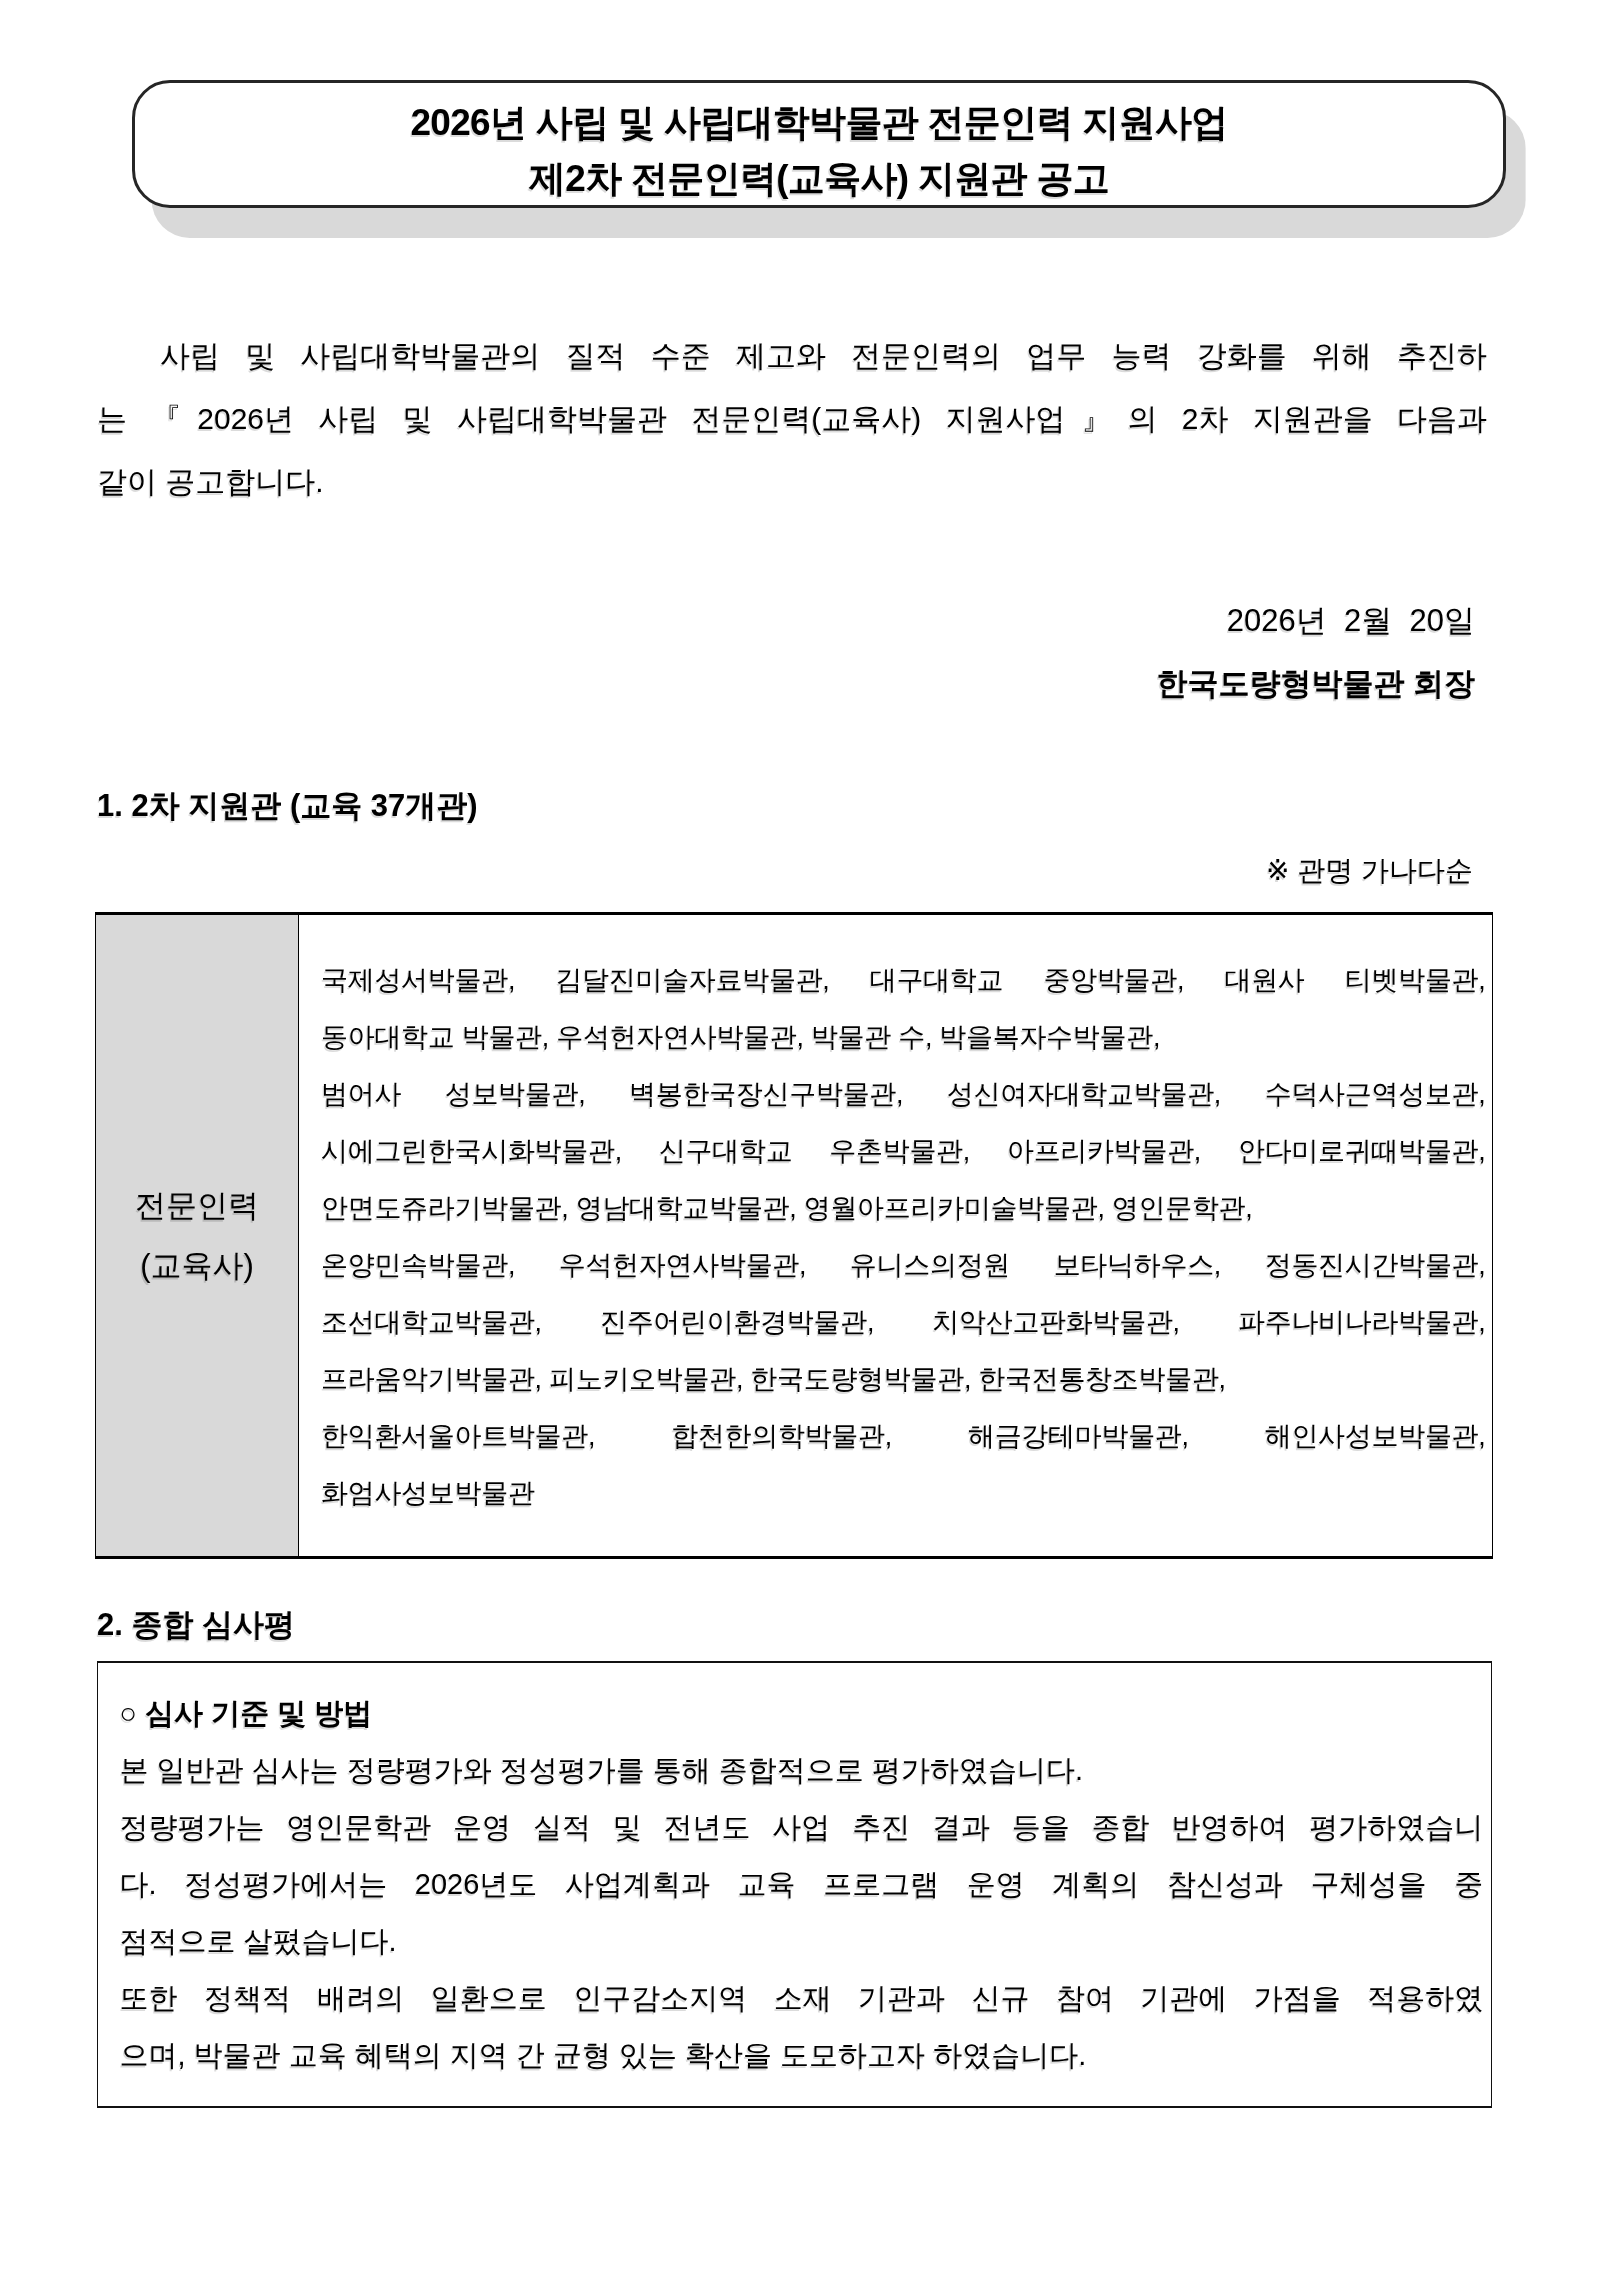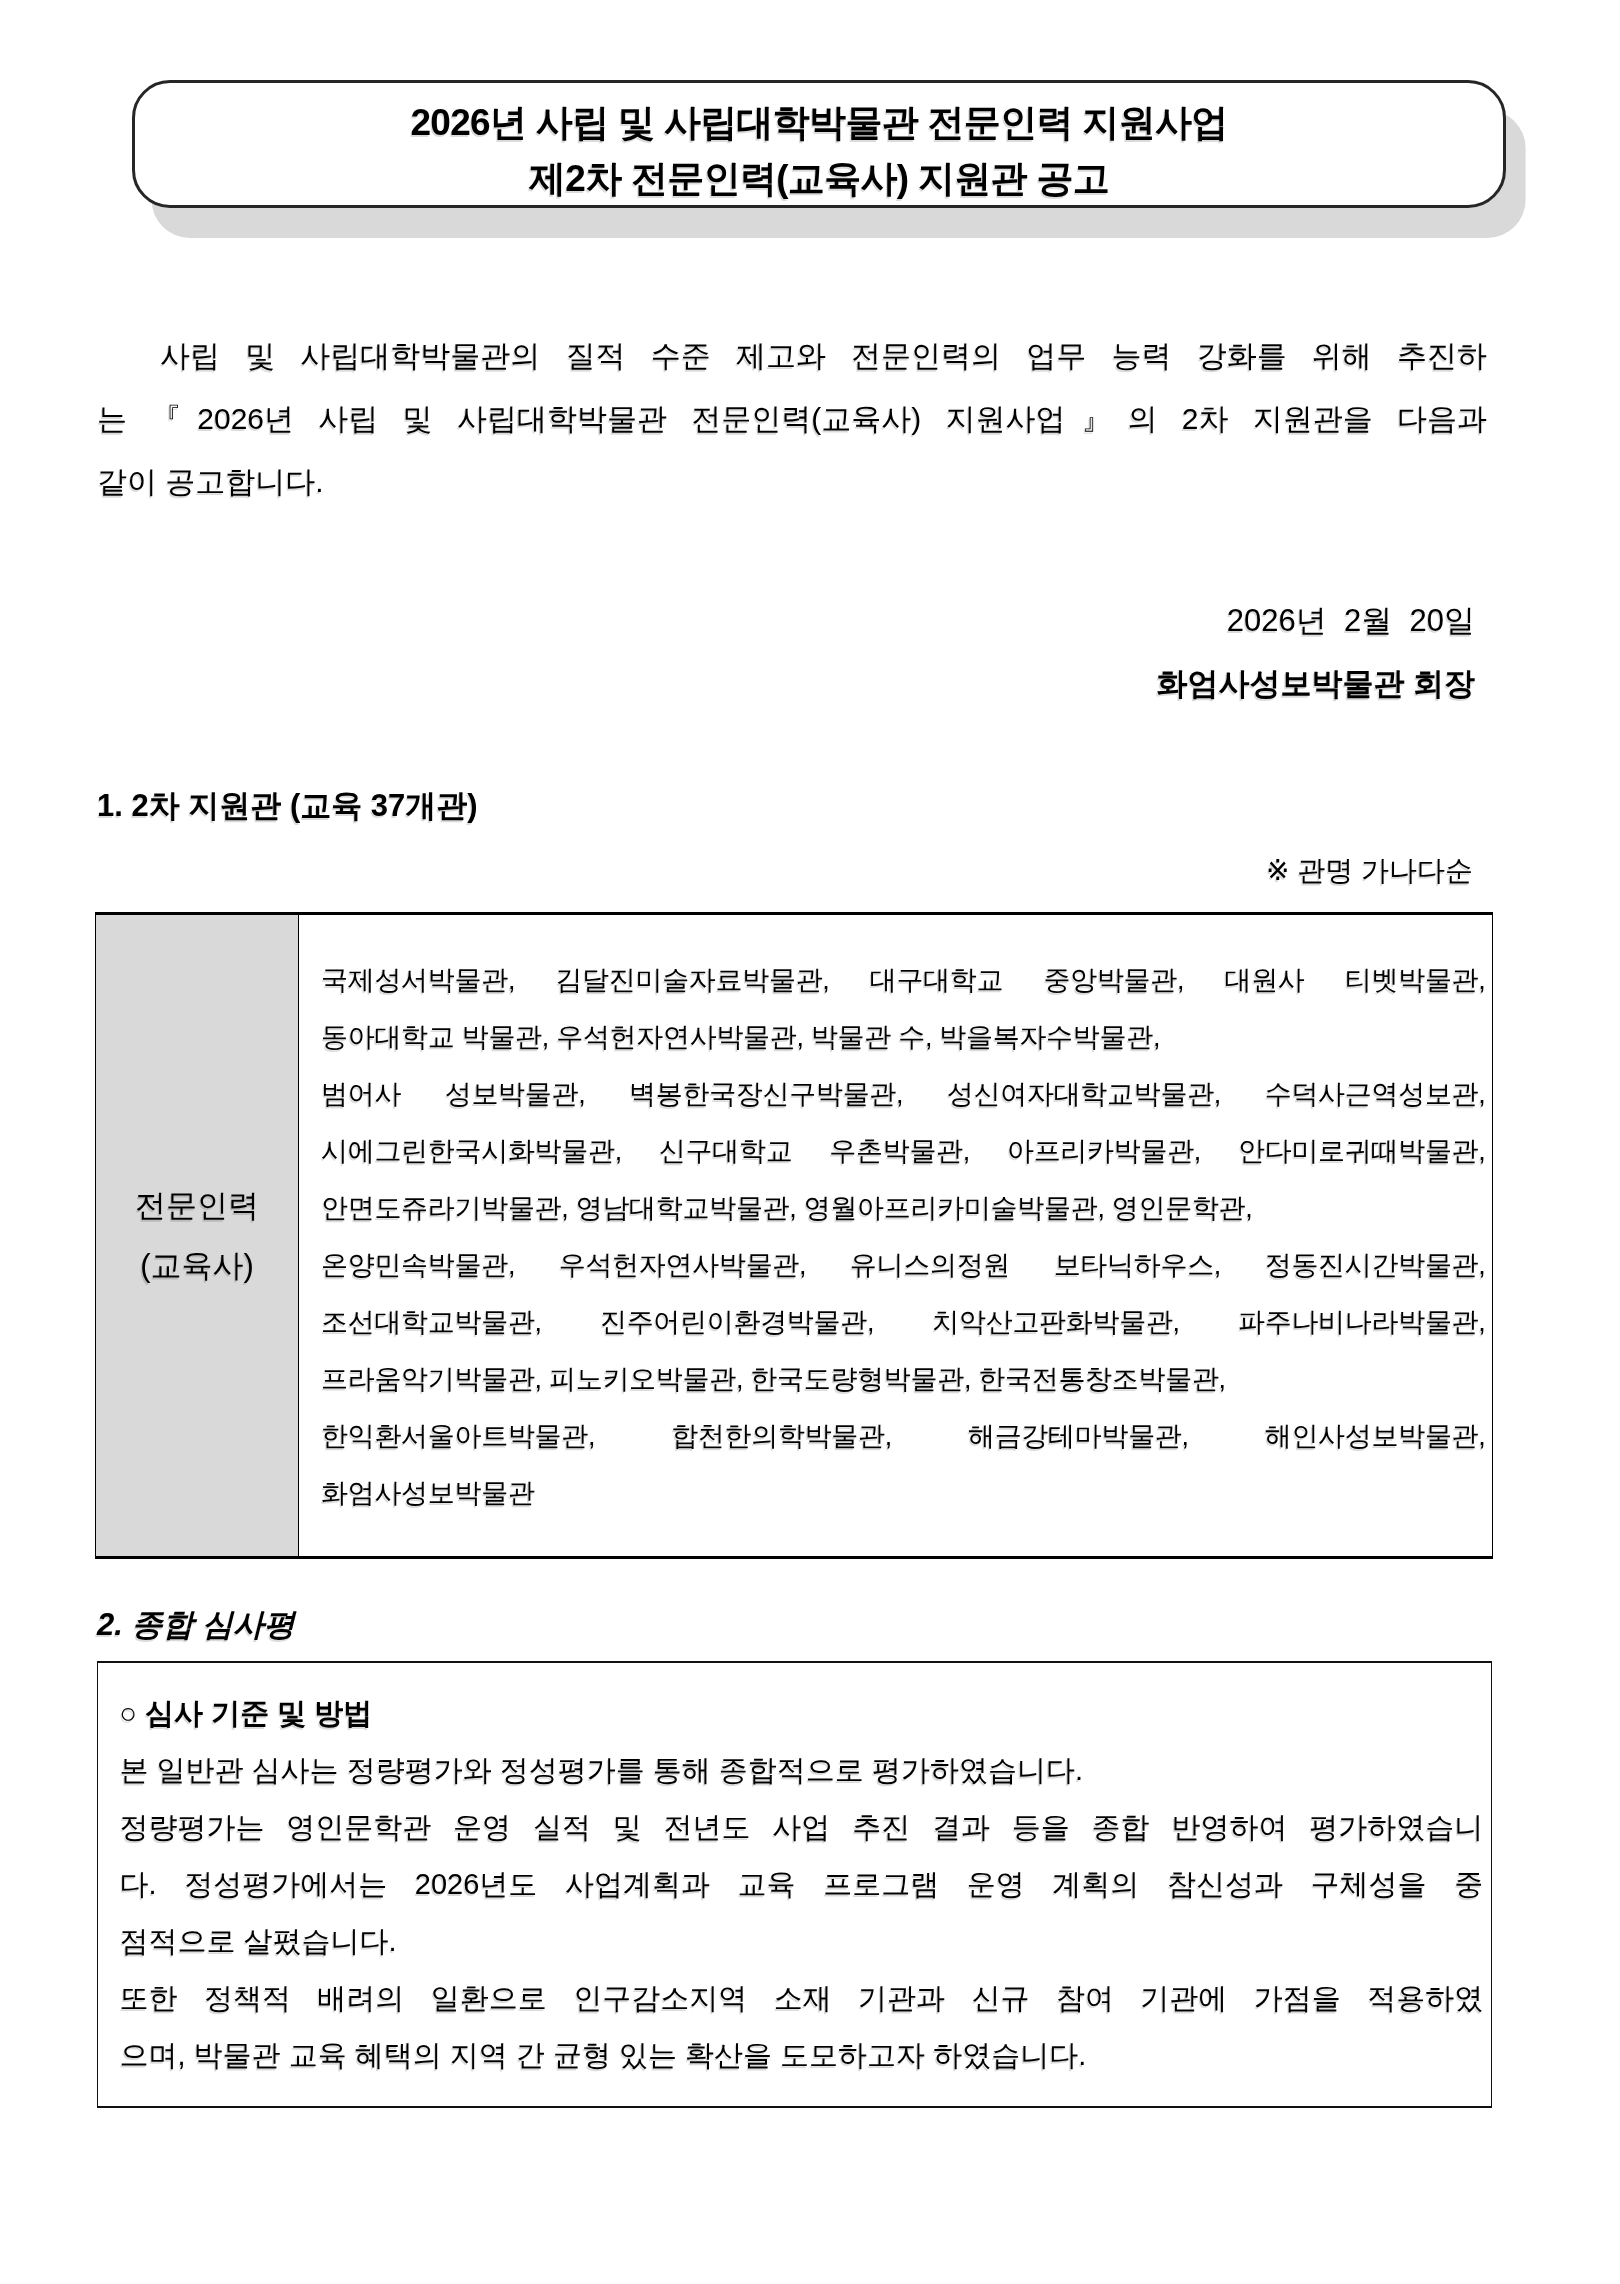--- a/index.html
+++ b/index.html
@@ -33,21 +33,21 @@
 
   
   .dateblock{position:absolute;right:145px;top:589px;text-align:right;margin-left:28px;}
   .dateblock .ln{height:63px;line-height:63px;white-space:pre;overflow:hidden;}
   .date{font-size:31px;}
   .issuer{font-size:31px;font-weight:700;}
 
   
   .h1,.h2{position:absolute;left:97px;font-size:31px;font-weight:700;white-space:nowrap;}
   .h1{top:785px;}
-  .h2{top:1604px;font-style:italic;}
+  .h2{top:1604px;}
   .note{position:absolute;right:147px;top:852px;font-size:28px;white-space:nowrap;}
 
   
   .tbl{
     position:absolute;left:95px;top:912px;width:1398px;height:647px;
     box-sizing:border-box;background:#fff;
     border-style:solid;border-color:#000;border-width:3.9px 1.3px 3.9px 1.3px;
     display:flex;
   }
   .cell-h{
@@ -82,21 +82,21 @@
   </div>
 
   <div class="intro">
     <div class="ln j indent tsh">사립 및 사립대학박물관의 질적 수준 제고와 전문인력의 업무 능력 강화를 위해 추진하</div>
     <div class="ln j tsh">는 『2026년 사립 및 사립대학박물관 전문인력(교육사) 지원사업』의 2차 지원관을 다음과</div>
     <div class="ln tsh">같이 공고합니다.</div>
   </div>
 
   <div class="dateblock">
     <div class="ln date tsh">2026년  2월  20일</div>
-    <div class="ln issuer tsh">화엄사성보박물관 회장</div>
+    <div class="ln issuer tsh">한국도량형박물관 회장</div>
   </div>
 
   <div class="h1 tsh">1. 2차 지원관 (교육 37개관)</div>
   <div class="note tsh">※ 관명 가나다순</div>
 
   <div class="tbl">
     <div class="cell-h">
       <div class="ln tsh">전문인력</div>
       <div class="ln tsh">(교육사)</div>
     </div>

